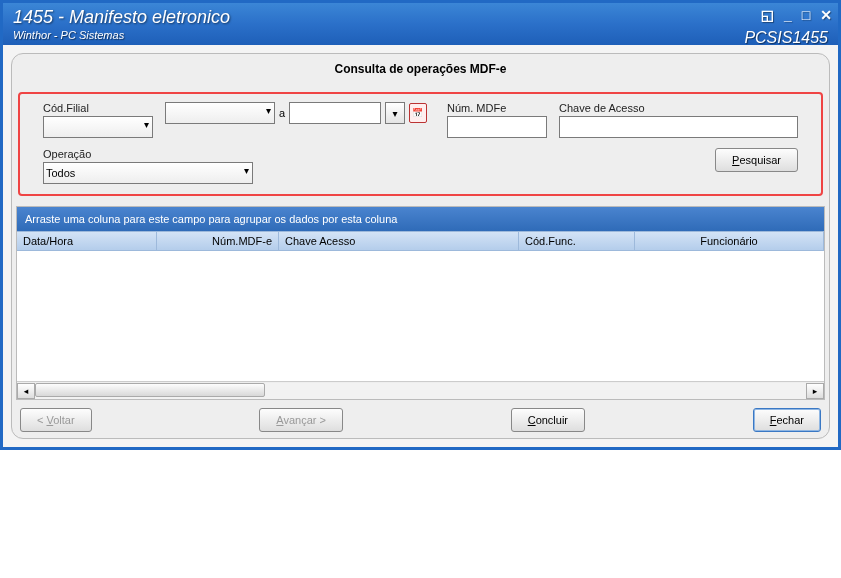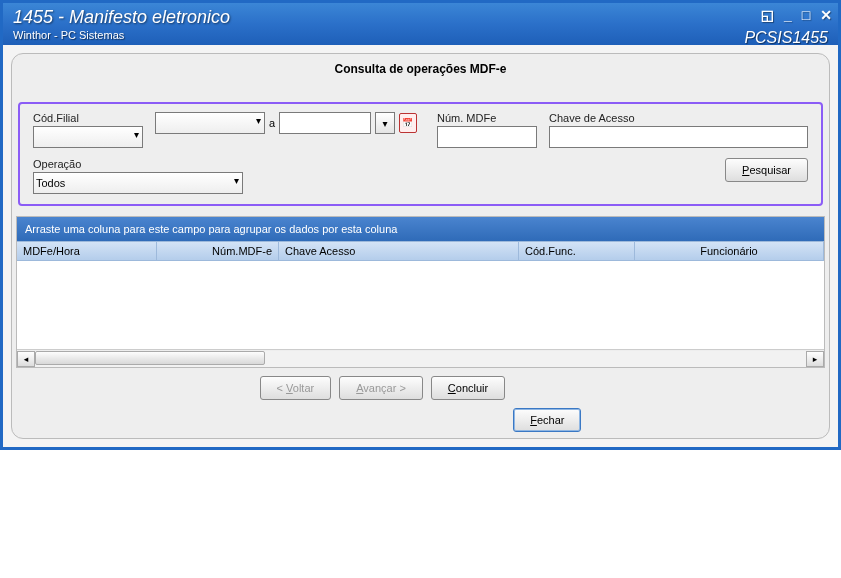--- a/index.html
+++ b/index.html
@@ -2,65 +2,65 @@
 <html><head>
 <meta charset="utf-8">
 <style>
 * { box-sizing: border-box; margin: 0; padding: 0; font-family: 'Segoe UI', Tahoma, sans-serif; }
 body { background: #fff; width: 841px; height: 578px; overflow: hidden; }
 
 .window { width: 841px; height: 450px; border: 3px solid #2169c4; background: #f0f0f0; display: flex; flex-direction: column; }
 
 .titlebar { background: linear-gradient(to bottom, #3b86d6 0%, #2b70c9 50%, #1e5fb8 100%); height: 42px; display: flex; align-items: flex-start; padding: 4px 10px 0 10px; position: relative; color: #fff; }
 .titlebar .title { font-size: 18px; font-style: italic; text-shadow: 1px 1px 2px rgba(0,0,0,0.5); }
-.titlebar .subtitle { position: absolute; left: 10px; top: 26px; font-size: 11px; text-shadow: 1px 1px 1px rgba(0,0,0,0.5); }
+.titlebar .subtitle { position: absolute; left: 10px; top: 26px; font-size: 11px; font-style: italic; text-shadow: 1px 1px 1px rgba(0,0,0,0.5); }
 .titlebar .code { position: absolute; right: 10px; top: 26px; font-size: 16px; font-style: italic; text-shadow: 1px 1px 1px rgba(0,0,0,0.5); }
 .win-controls { position: absolute; right: 6px; top: 4px; display: flex; gap: 10px; }
 .win-controls span { color: #fff; font-size: 14px; cursor: pointer; font-weight: bold; text-shadow: 1px 1px 1px rgba(0,0,0,0.4); }
 
 .content { flex: 1; background: #f4f4f4; padding: 8px; display: flex; flex-direction: column; }
 
 .panel { border: 1px solid #bbb; background: #eeeeee; border-radius: 12px; padding: 4px; }
 
 .panel-title { text-align: center; font-size: 12px; font-weight: bold; padding: 4px 0 6px; }
 
-.filter-box { border: 2px solid #8b5cf6; border-radius: 4px; padding: 8px 13px 10px; margin: 20px 2px 6px; position: relative; }
+.filter-box { border: 2px solid #ef4444; border-radius: 4px; padding: 8px 23px 10px; margin: 10px 2px 6px; position: relative; }
 .filter-row1 { display: flex; gap: 12px; margin-bottom: 10px; }
 .filter-row2 { display: flex; align-items: flex-start; justify-content: space-between; }
 
 .field { display: flex; flex-direction: column; font-size: 11px; }
 .field label { margin-bottom: 2px; color: #222; }
 
 .sel, .inp { height: 22px; border: 1px solid #7a7a7a; background: #fff; font-size: 11px; padding: 0 2px; }
 .sel { appearance: none; background: linear-gradient(#fff, #eee); padding-right: 18px; position: relative; }
 .sel-wrap { position: relative; display: inline-block; }
 .sel-wrap::after { content: '▾'; position: absolute; right: 4px; top: 3px; font-size: 10px; pointer-events: none; }
 
 .period-group { display: flex; align-items: center; gap: 4px; }
 .period-group .a { font-size: 11px; }
 
 .datebtn { width: 20px; height: 22px; border: 1px solid #7a7a7a; background: linear-gradient(#fff,#e4e4e4); display: inline-flex; align-items: center; justify-content: center; cursor: pointer; font-size: 10px; }
 .cal-icon { width: 18px; height: 20px; border: 1px solid #b33; background: #fee; display: inline-flex; align-items: center; justify-content: center; font-size: 9px; color: #b33; cursor: pointer; border-radius: 2px; }
 
 .btn { height: 24px; border: 1px solid #888; background: linear-gradient(#fdfdfd,#dedede); border-radius: 3px; font-size: 11px; padding: 0 16px; cursor: pointer; }
 .btn:disabled { color: #999; cursor: default; }
-.btn-primary { border: 1px solid #3a78c4; box-shadow: 0 0 0 1px #8fb6e3 inset; margin-top: 32px; }
+.btn-primary { border: 1px solid #3a78c4; box-shadow: 0 0 0 1px #8fb6e3 inset; }
 .btn .u { text-decoration: underline; }
 
 .grid-area { margin-top: 4px; border: 1px solid #bbb; display: flex; flex-direction: column; flex: 1; min-height: 0; }
 .group-bar { background: linear-gradient(#4a84cf,#2f6bb8); color: #fff; font-size: 11px; padding: 6px 8px; }
 .col-headers { display: flex; background: linear-gradient(#d3e3f6,#b4cdeb); border-top: 1px solid #9db9db; border-bottom: 1px solid #9db9db; }
 .col-headers .ch { font-size: 11px; padding: 3px 6px; border-right: 1px solid #9db9db; white-space: nowrap; overflow: hidden; }
 .grid-body { flex: 1; background: #fff; overflow: auto; }
 .hscroll { height: 18px; background: #eee; border-top:1px solid #ccc; display: flex; align-items: center; }
 .hscroll .sb-btn { width: 18px; height: 16px; border: 1px solid #aaa; background: linear-gradient(#fff,#ddd); font-size: 9px; display: flex; align-items:center; justify-content:center; }
 .hscroll .sb-track { flex:1; height: 16px; background: #f2f2f2; margin: 0 0; position: relative; }
 .hscroll .sb-thumb { position: absolute; left: 0; top: 0; height: 14px; width: 230px; border: 1px solid #aaa; background: linear-gradient(#fdfdfd,#d8d8d8); border-radius: 2px; }
 
-.footer-btns { display: flex; justify-content: center; gap: 8px; padding: 8px 4px 2px; }
+.footer-btns { display: flex; justify-content: space-between; gap: 8px; padding: 8px 4px 2px; }
 
 .c-datahora { width: 140px; }
 .c-nummdf { width: 122px; text-align: right; }
 .c-chave { width: 240px; }
 .c-codfunc { width: 116px; }
 .c-func { flex: 1; text-align: center; }
 </style>
 </head>
 <body>
 
@@ -111,21 +111,21 @@
             <label>Operação</label>
             <div class="sel-wrap"><select class="sel" style="width:210px"><option>Todos</option></select></div>
           </div>
           <button class="btn"><span class="u">P</span>esquisar</button>
         </div>
       </div>
 
       <div class="grid-area">
         <div class="group-bar">Arraste uma coluna para este campo para agrupar os dados por esta coluna</div>
         <div class="col-headers">
-          <div class="ch c-datahora">MDFe/Hora</div>
+          <div class="ch c-datahora">Data/Hora</div>
           <div class="ch c-nummdf">Núm.MDF-e</div>
           <div class="ch c-chave">Chave Acesso</div>
           <div class="ch c-codfunc">Cód.Func.</div>
           <div class="ch c-func">Funcionário</div>
         </div>
         <div class="grid-body"></div>
         <div class="hscroll">
           <div class="sb-btn">◂</div>
           <div class="sb-track">
               <div class="sb-thumb"></div>

